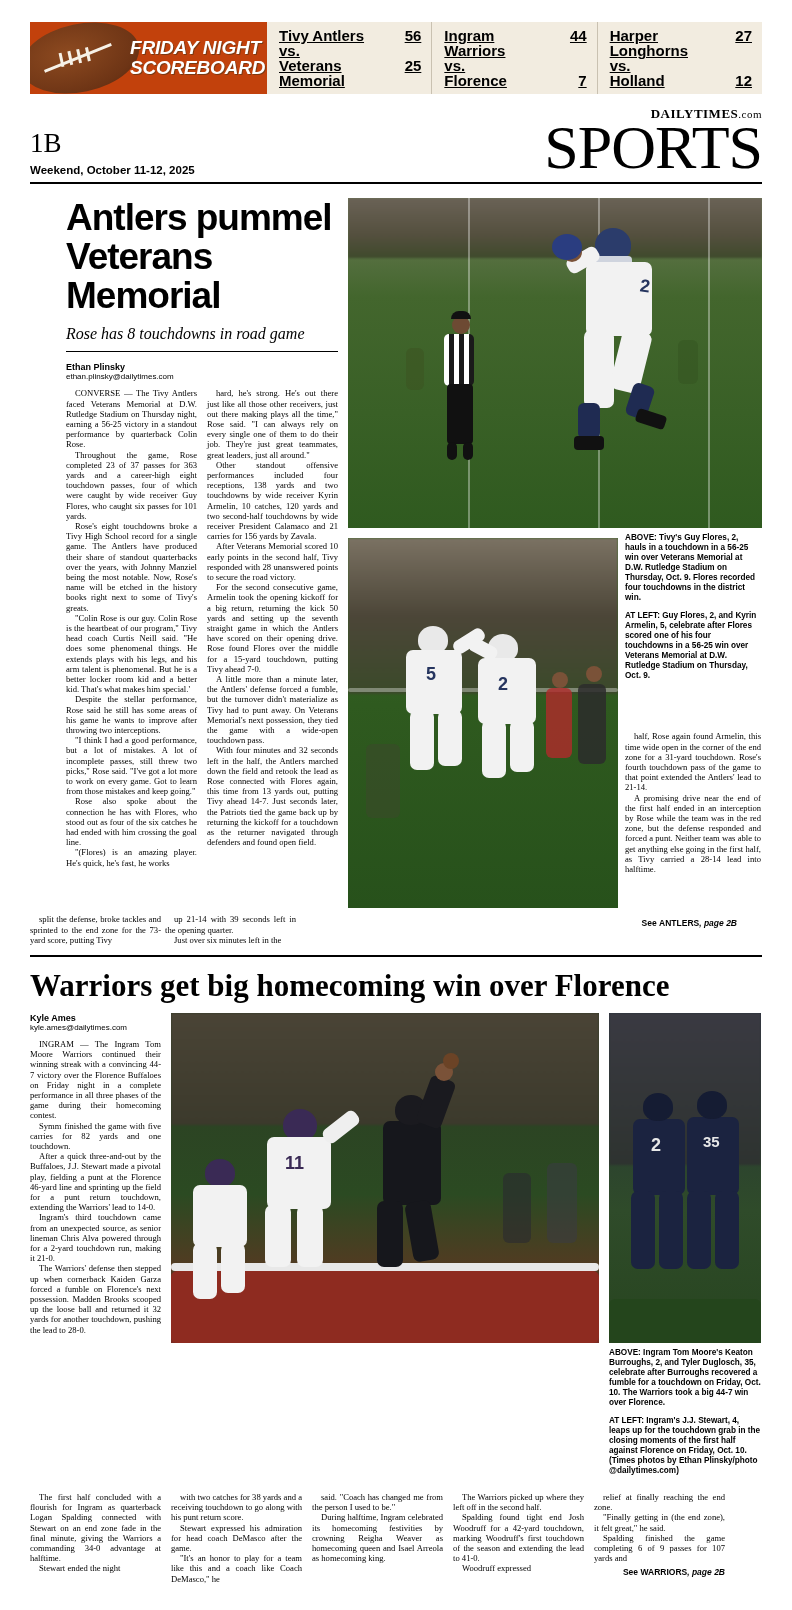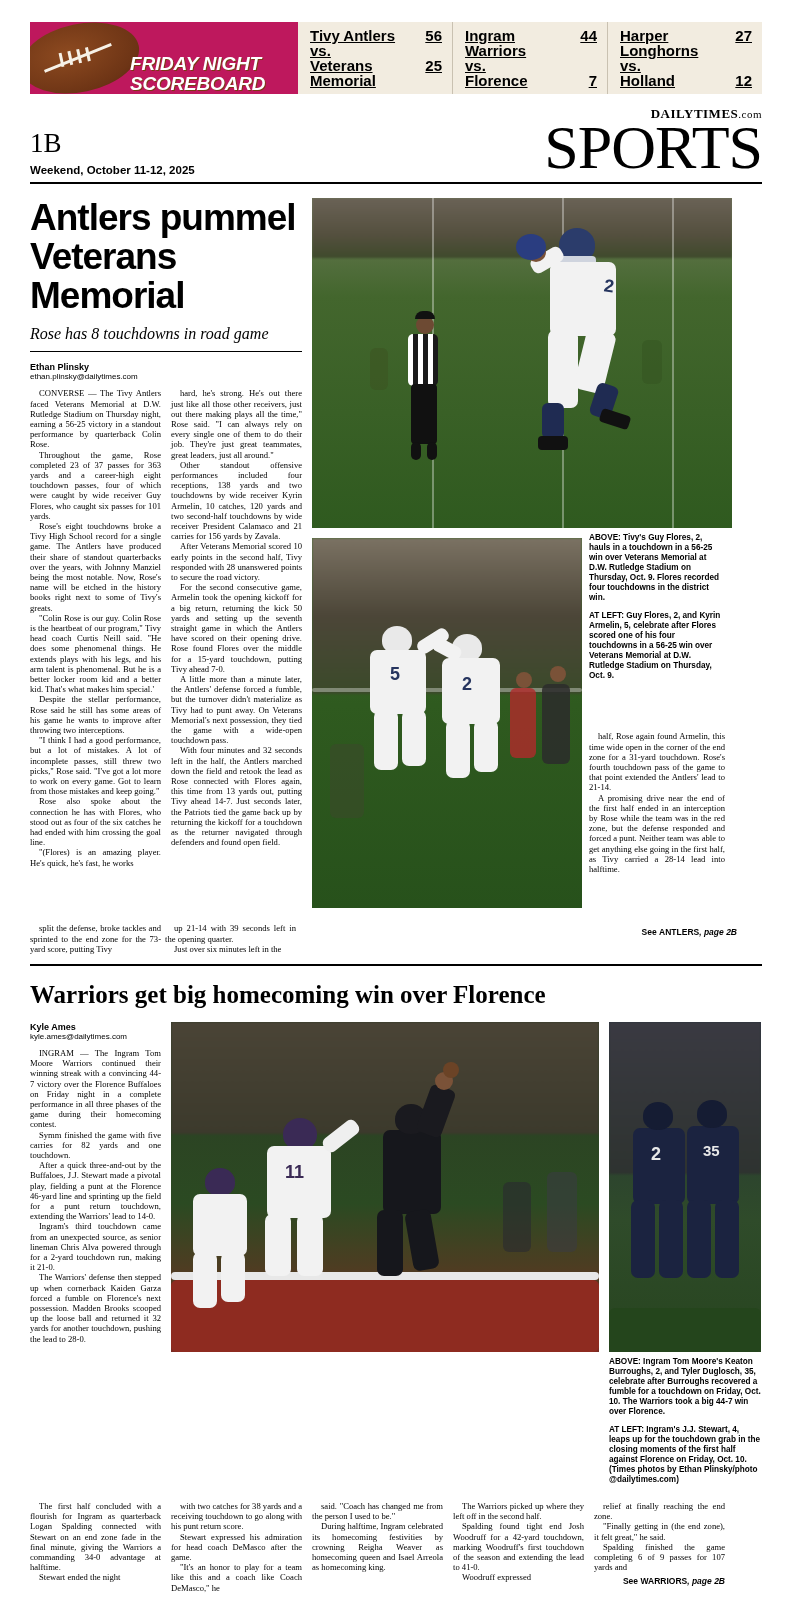--- a/index.html
+++ b/index.html
@@ -16,25 +16,25 @@
   .scoreboard {
     margin:22px 0 0 0;
     height:72px;
     background:#f2ece0;
     display:flex;
     align-items:stretch;
     position:relative;
     overflow:hidden;
   }
   .sb-left {
-    width:268px;
+    width:237px;
     position:relative;
-    background:#be185d;
+    background:#c2410c;
     display:flex;
-    align-items:flex-end;
+    align-items:center;
     overflow:hidden;
   }
   .football {
     position:absolute;
     left:-10px; top:2px;
     width:120px; height:68px;
     background:radial-gradient(ellipse at 40% 40%, #8d4a20 0%, #6d3415 70%, #51270f 100%);
     border-radius:50% / 50%;
     transform:rotate(-12deg);
   }
@@ -133,21 +133,21 @@
     font-style:italic;
     font-size:16px;
     width:272px;
     margin-bottom:10px;
     padding-bottom:8px;
     border-bottom:1px solid #000;
   }
   .byline { font-family:"Liberation Sans", sans-serif; font-weight:bold; font-size:9px; }
   .byemail { font-family:"Liberation Sans", sans-serif; font-size:8px; margin-bottom:7px; }
 
-  .s1-wrap { display:flex; gap:10px; }
+  .s1-wrap { display:flex; gap:10px;margin-left:36px; }
   .s1-text { width:272px; display:flex; gap:10px; }
   .col { width:131px; font-size:8.6px; line-height:10.2px; text-align:justify; }
   .col p { margin:0; text-indent:9px; }
   .s1-photos { width:420px; }
 
   .photo {
     position:relative;
     overflow:hidden;
     background:#2a4d1e;
   }
@@ -194,31 +194,31 @@
   .caption {
     width:143px;
     font-family:"Liberation Sans", sans-serif;
     font-size:8.2px;
     line-height:10px;
     font-weight:bold;
     padding-left:7px;
   }
   .caption p { margin:0 0 8px 0; }
 
-  .s1-bottom { display:flex; gap:4px; margin-top:15px; }
+  .s1-bottom { display:flex; gap:4px; margin-top:6px; }
   .s1-bottom .col { width:131px; }
   .jump { font-family:"Liberation Sans", sans-serif; font-size:8.5px; font-weight:bold; text-align:right; margin-top:4px; }
   .jump i { font-style:italic; font-weight:bold; }
 
   .rule { border-top:2px solid #000; margin:10px 0 0 0; }
 
   
   .headline2 {
     font-family:"Liberation Serif", serif;
-    font-size:25px;
+    font-size:31px;
     line-height:34px;
     margin:12px 0 10px 0;
   }
   .s2-wrap { display:flex; gap:10px; }
   .s2-col1 { width:131px; }
   .s2-photos { width:590px; }
   .ph3 { height:330px; width:428px; background:#1d2a1a; position:relative; overflow:hidden; }
   .ph4 { height:330px; width:152px; background:#1d2a1a; position:relative; overflow:hidden; }
   .s2-photo-row { display:flex; gap:10px; }
   .s2-cap { width:152px; margin-top:5px; }

